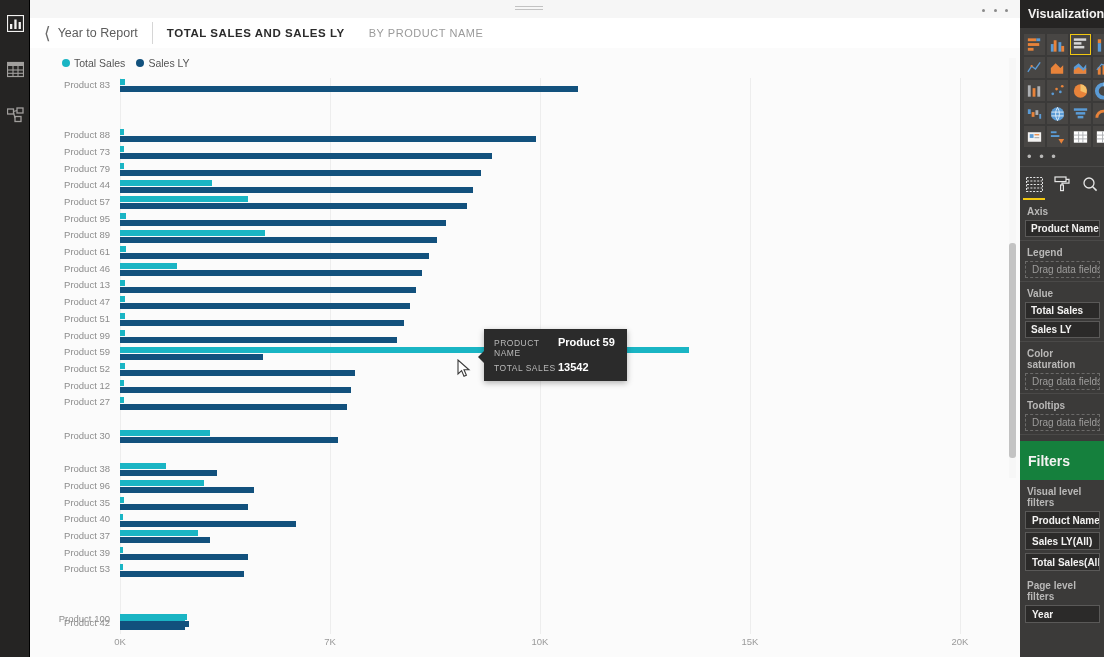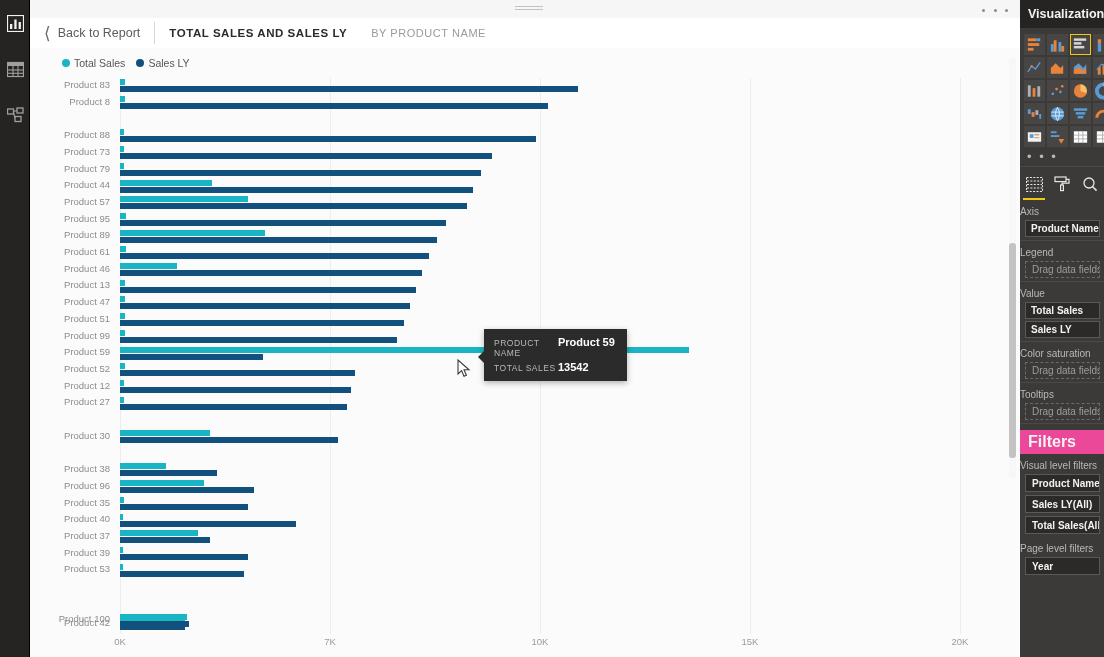--- a/index.html
+++ b/index.html
@@ -198,43 +198,44 @@
     display:flex; align-items:center; justify-content:center;
     cursor:pointer; position:relative;
   }
   .panel-tab.active::after {
     content:""; position:absolute; bottom:0; left:3px;
     width:22px; height:2px; background:#f2c811;
   }
 
   .well-label {
     font-size:10px; color:#b9b8b7;
-    padding:6px 0 3px 0;
+    padding:6px 0 3px 7px;
+    font-weight:bold;
   }
   .well-chip {
     margin:0 4px 2px 5px; height:17px;
     background:#2b2a29; border:1px solid #5a5958;
     display:flex; align-items:center; padding-left:5px;
     font-size:10px; font-weight:bold; color:#f3f2f1;
     white-space:nowrap; overflow:hidden; cursor:pointer;
   }
   .well-drop {
     margin:0 4px 2px 5px; height:17px;
     border:1px dashed #6b6a69;
     display:flex; align-items:center; padding-left:6px;
     font-size:10px; color:#9d9c9b;
     white-space:nowrap; overflow:hidden; cursor:pointer;
   }
   .well-sep { height:1px; background:#4a4948; margin:3px 0 0 0; }
 
   #filters-header {
-    margin-top:6px; height:24px;
+    margin-top:6px; height:39px;
     display:flex; align-items:center; padding-left:8px;
-    background:#ec4899;
-    font-size:16px; font-weight:bold; color:#f3f2f1;
+    background:#15803d;
+    font-size:14px; font-weight:bold; color:#f3f2f1;
   }
   .filter-chip {
     margin:0 4px 3px 5px; height:18px;
     background:#2b2a29; border:1px solid #5a5958;
     display:flex; align-items:center; padding-left:6px;
     font-size:10px; font-weight:bold; color:#f3f2f1;
     white-space:nowrap; overflow:hidden; cursor:pointer;
   }
 </style>
 </head>
@@ -280,21 +281,21 @@
     <div id="overflow-menu">
       <span></span>
       <span></span>
       <span></span>
     </div>
   </div>
 
   <div id="header">
     <div id="back-to-report">
       <span class="chev">⟨</span>
-      <span id="back-label">Back to Report</span>
+      <span id="back-label">Year to Report</span>
     </div>
     <div id="hdr-divider"></div>
     <div id="title-main">TOTAL SALES AND SALES LY</div>
     <div id="title-sub">BY PRODUCT NAME</div>
   </div>
 
   <div id="legend">
       <div class="legend-item">
         <span class="legend-dot" style="background: rgb(26, 181, 196);"></span>
         <span class="legend-text">Total Sales</span>
@@ -310,27 +311,20 @@
         <div class="grid-line" style="left: 78px;"></div>
         <div class="grid-line" style="left: 288px;"></div>
         <div class="grid-line" style="left: 498px;"></div>
         <div class="grid-line" style="left: 708px;"></div>
         <div class="grid-line" style="left: 918px;"></div>
         <div class="row" style="top: 0px;">
           <div class="row-label">Product 83</div>
           <div class="bars">
             <div class="bar total" style="width: 5.04px; background: rgb(26, 181, 196);"></div>
             <div class="bar ly" style="width: 457.8px; background: rgb(18, 81, 125);"></div>
-          </div>
-        </div>
-        <div class="row" style="top: 16.7px;">
-          <div class="row-label">Product 8</div>
-          <div class="bars">
-            <div class="bar total" style="width: 4.62px; background: rgb(26, 181, 196);"></div>
-            <div class="bar ly" style="width: 428.4px; background: rgb(18, 81, 125);"></div>
           </div>
         </div>
         <div class="row" style="top: 50.1px;">
           <div class="row-label">Product 88</div>
           <div class="bars">
             <div class="bar total" style="width: 3.99px; background: rgb(26, 181, 196);"></div>
             <div class="bar ly" style="width: 415.8px; background: rgb(18, 81, 125);"></div>
           </div>
         </div>
         <div class="row" style="top: 66.8px;">

